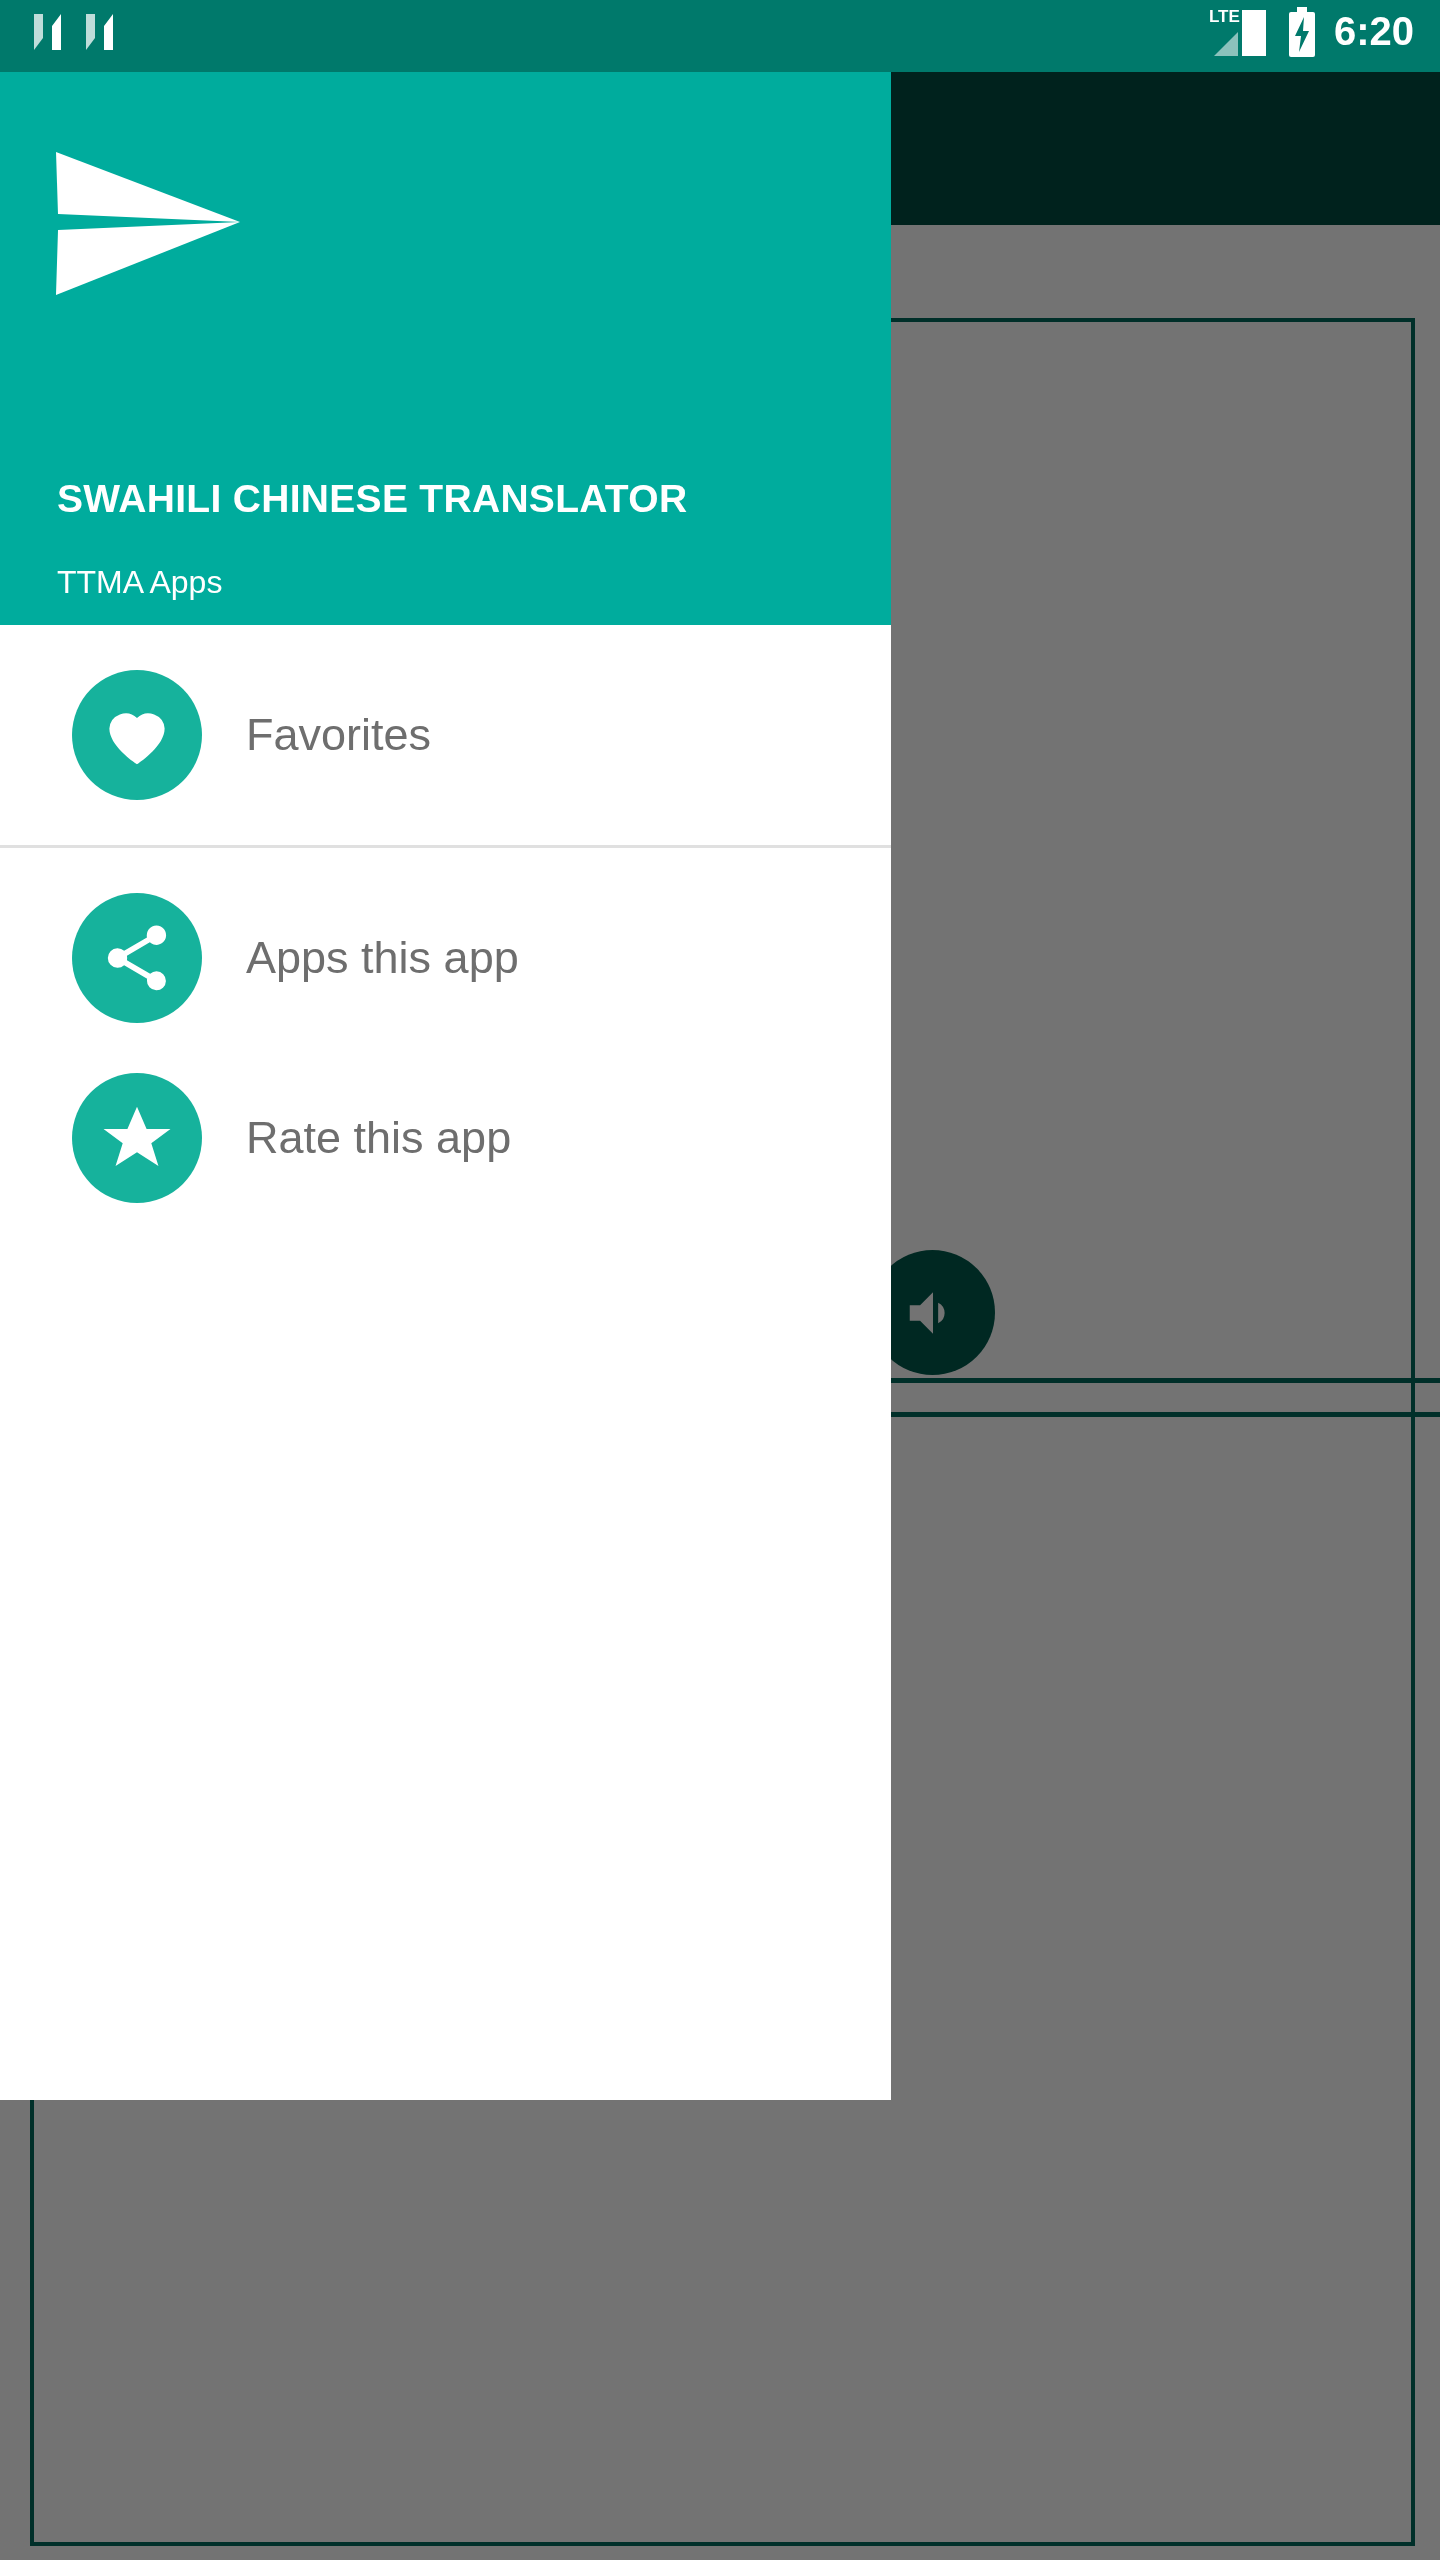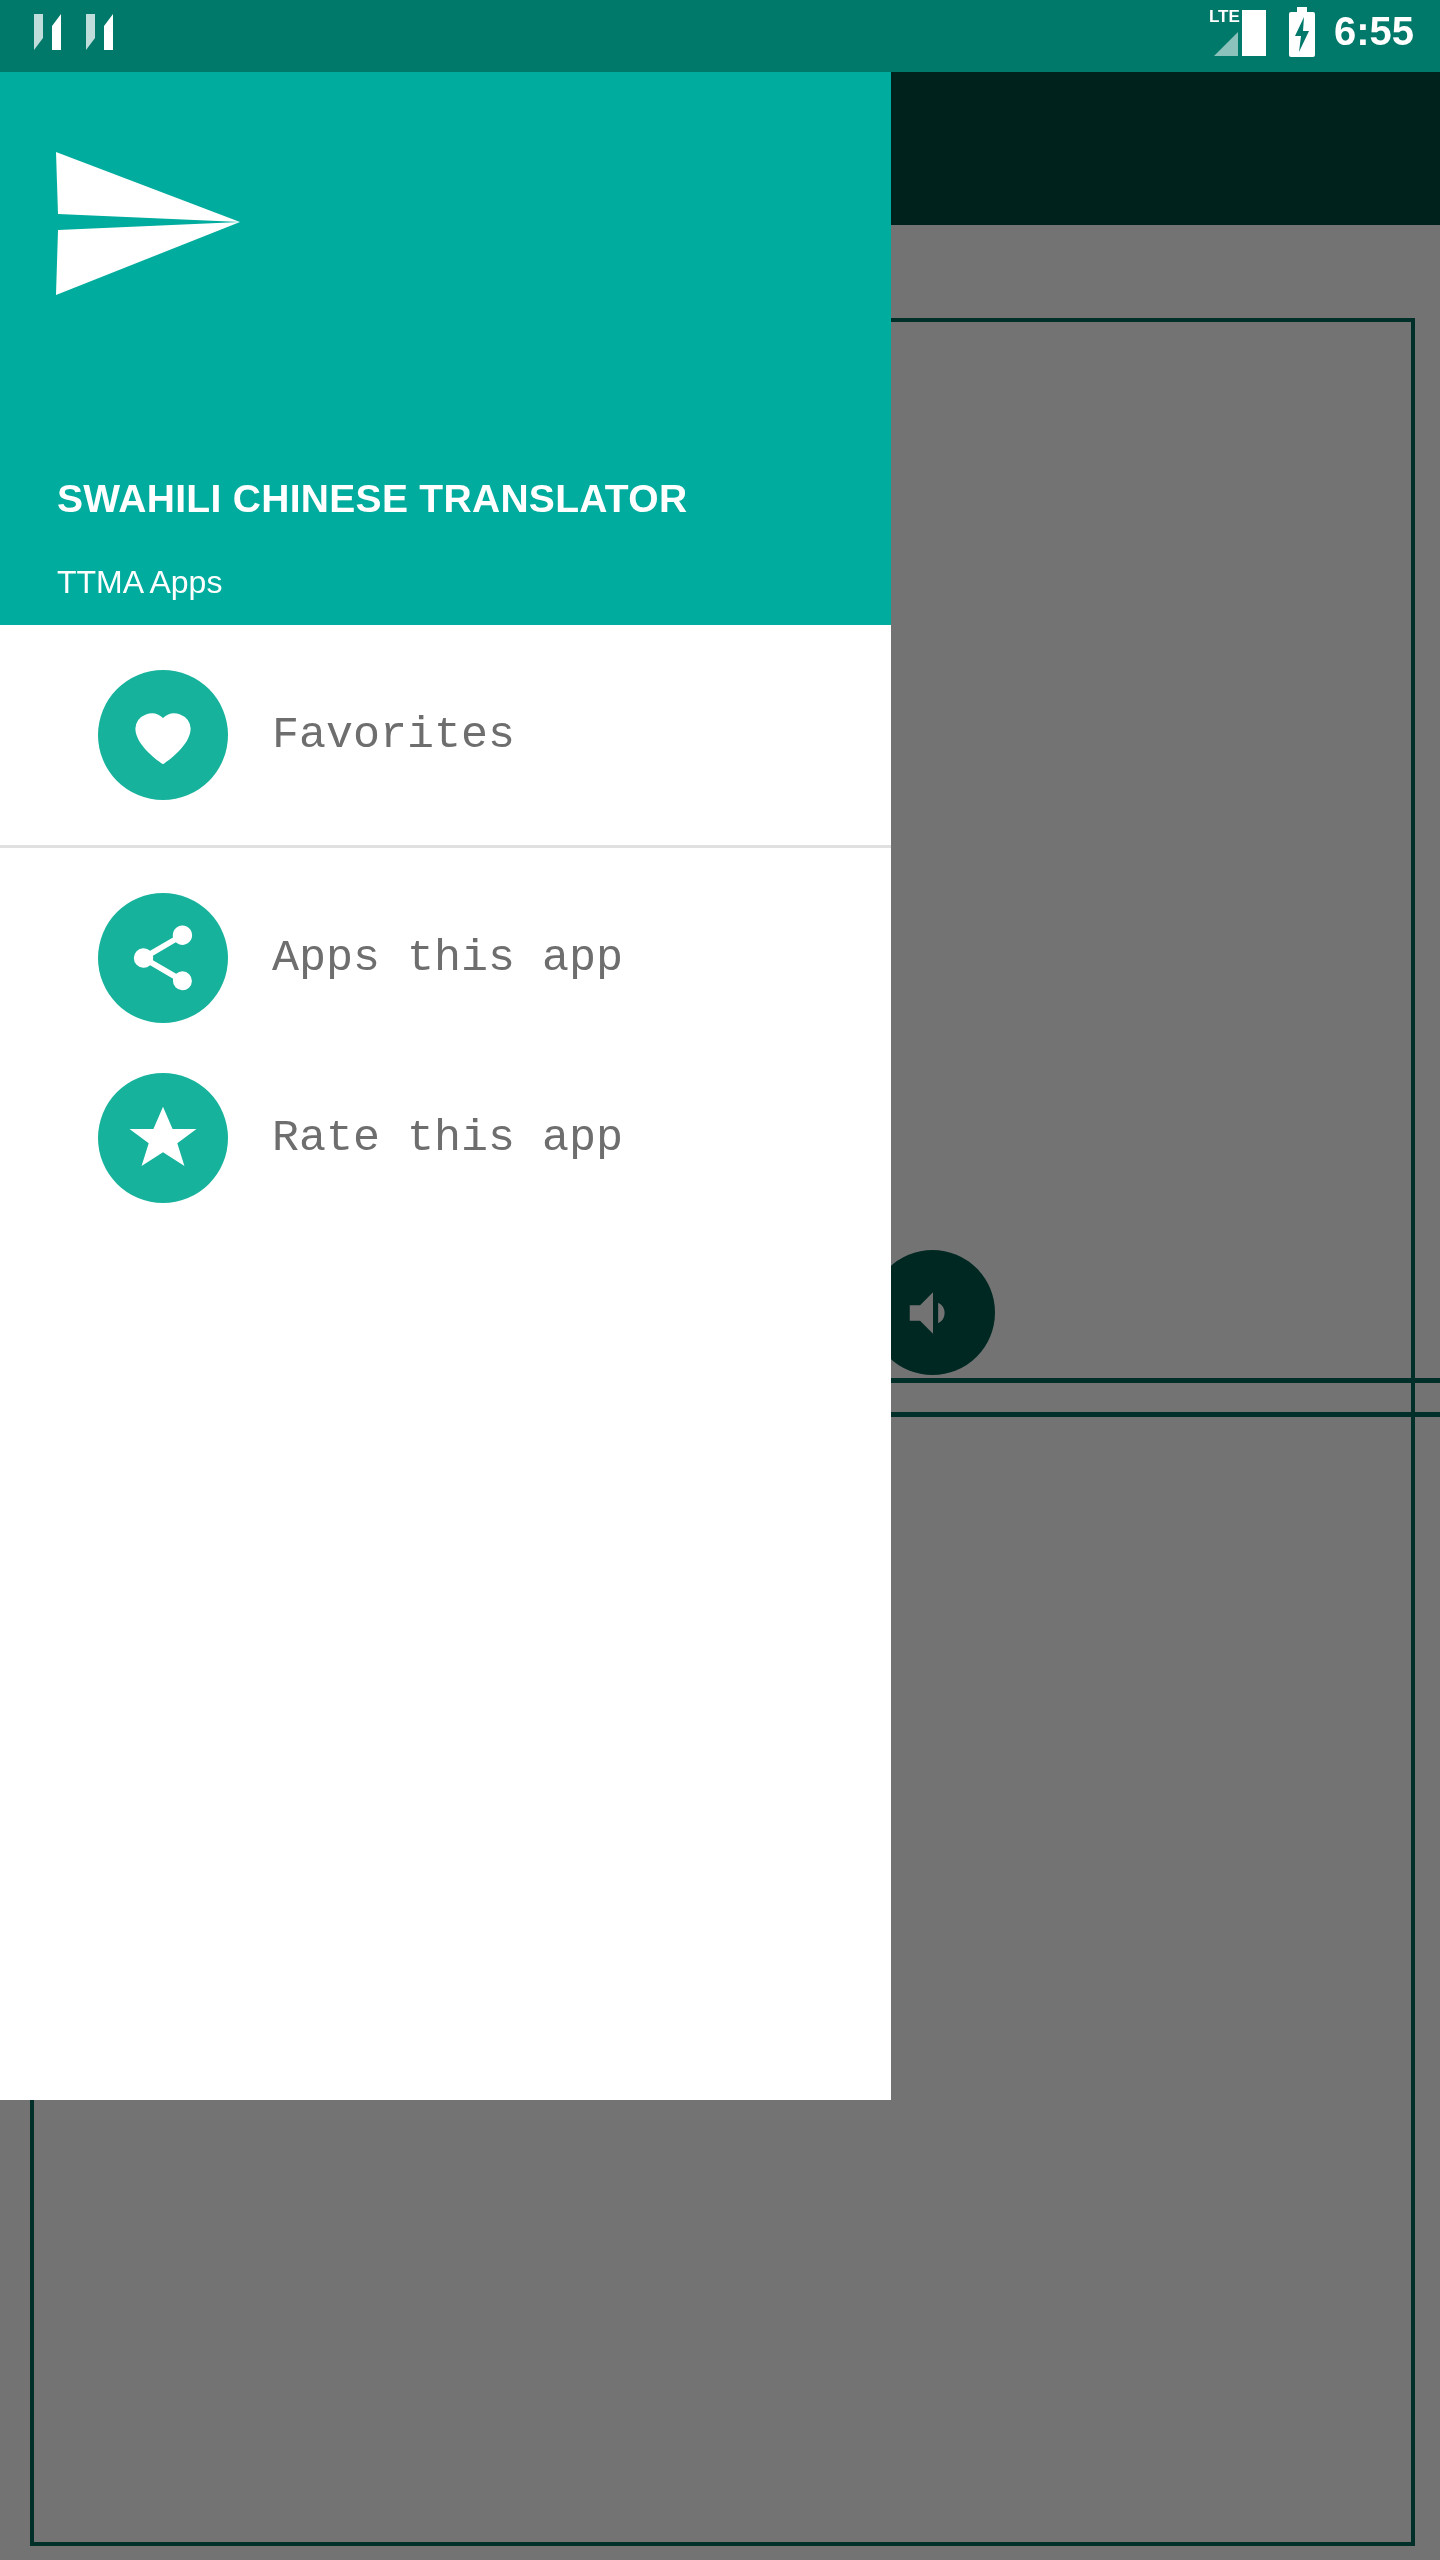--- a/index.html
+++ b/index.html
@@ -179,23 +179,22 @@
     white-space: nowrap;
   }
 
   #drawer-menu-primary { padding-top: 20px; }
   #drawer-menu-secondary { padding-top: 20px; }
 
   .drawer-item {
     display: flex;
     align-items: center;
     height: 180px;
-    padding-left: 98px;
+    padding-left: 72px;
     cursor: pointer;
-    font-family: Liberation Mono, monospace;
   }
 
   .drawer-item-icon {
     width: 130px;
     min-width: 130px;
     height: 130px;
     border-radius: 50%;
     background: #16b29c;
     display: flex;
     align-items: center;
@@ -323,17 +322,17 @@
           <text x="1" y="16" font-family="Liberation Sans, sans-serif" font-size="17" font-weight="bold" fill="#ffffff">LTE</text>
           <path fill="#ffffff" fill-opacity="0.55" d="M6 50 L30 26 L30 50 Z"></path>
           <path fill="#ffffff" d="M34 50 L34 4 L58 4 L58 50 Z"></path>
         </svg>
       </div>
       <svg width="32" height="52" viewBox="0 0 32 52">
         <rect x="11" y="1" width="10" height="5" fill="#ffffff"></rect>
         <rect x="3" y="6" width="26" height="45" rx="2" fill="#ffffff"></rect>
         <path fill="#00796b" d="M18 11 L9 30 L15 30 L13 46 L23 25 L17 25 Z"></path>
       </svg>
-      <span id="statusbar-time">6:55</span>
+      <span id="statusbar-time">6:20</span>
     </div>
   </div>
 
 </div>
 
 </body></html>

